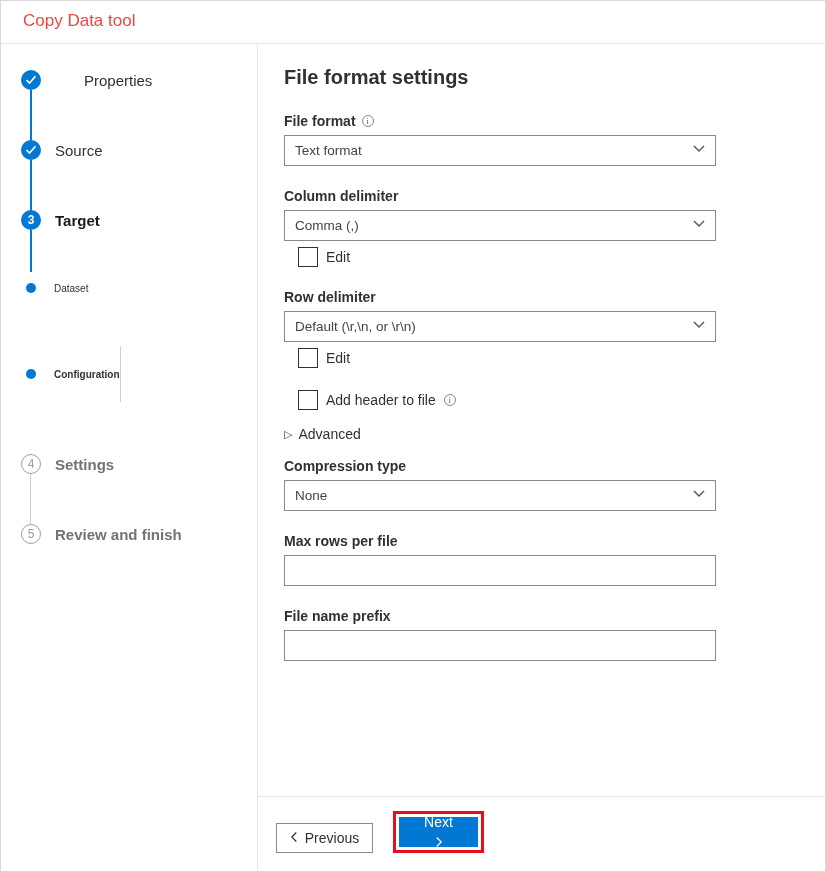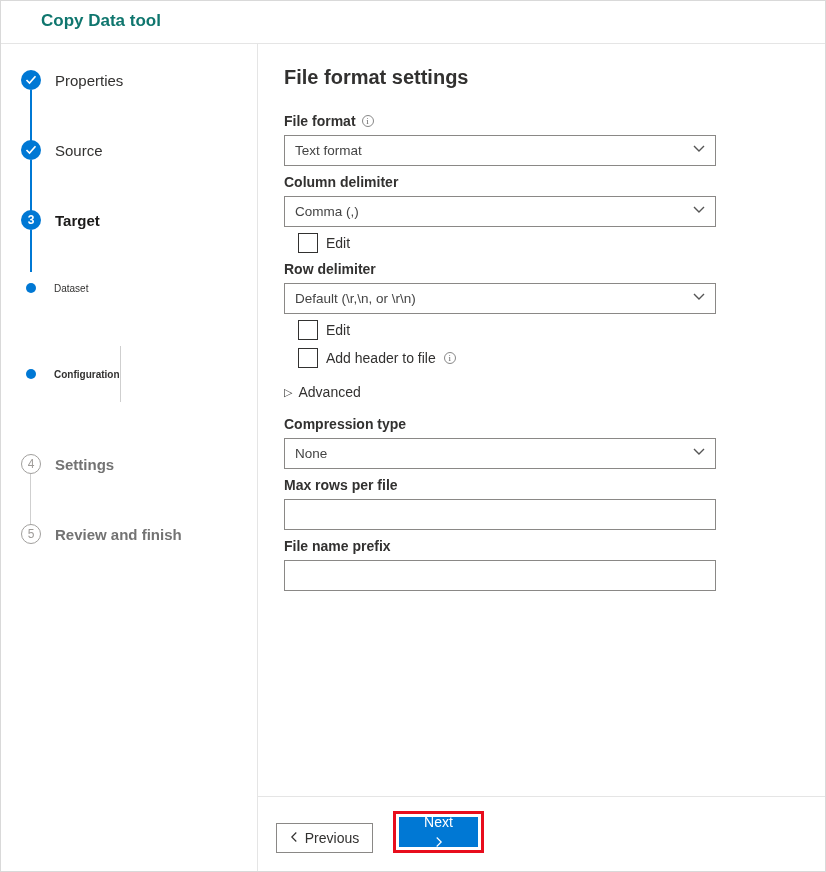--- a/index.html
+++ b/index.html
@@ -2,22 +2,22 @@
 <html><head>
 <meta charset="utf-8">
 <style>
   * { box-sizing: border-box; margin: 0; padding: 0; }
   html, body { width: 826px; height: 872px; font-family: "Segoe UI", Arial, sans-serif; color: #323130; }
   .window {
     width: 826px; height: 872px; border: 1px solid #d9d9d9; background: #fff;
     display: flex; flex-direction: column;
   }
   .titlebar {
-    padding: 10px 26px 12px 40px; border-bottom: 1px solid #e5e5e5;
-    font-size: 17px; font-weight: 700; color: #0f766e;
+    padding: 10px 26px 12px 22px; border-bottom: 1px solid #e5e5e5;
+    font-size: 17px; font-weight: 400; color: #ef4444;
   }
   .body {
     flex: 1; display: flex; min-height: 0;
   }
   .sidebar {
     width: 257px; border-right: 1px solid #e5e5e5; padding: 26px 0 0 20px; position: relative;
   }
   .steps { list-style: none; position: relative; }
   .step { display: flex; align-items: center; position: relative; }
   .step-circle {
@@ -43,21 +43,21 @@
     width: 10px; height: 10px; border-radius: 50%; background: #0078d4; margin-left: 5px; z-index: 2; position: relative;
   }
   .substep-label { margin-left: 18px; font-size: 10px; color: #323130; }
   .substep-label.active { font-weight: 700; }
 
   .main {
     flex: 1; display: flex; flex-direction: column; min-width: 0;
   }
   .content { flex: 1; padding: 22px 26px 0 26px; overflow: auto; }
   .page-title { font-size: 20px; font-weight: 600; margin-bottom: 24px; }
-  .field { margin-bottom: 8px; }
+  .field { margin-bottom: 22px; }
   .field-label { font-size: 14px; font-weight: 600; margin-bottom: 6px; display: flex; align-items: center; gap: 6px; }
   .info-icon {
     width: 12px; height: 12px; border: 1px solid #888; border-radius: 50%; display: inline-flex; align-items: center; justify-content: center;
     font-size: 9px; color: #666; font-weight: 400; font-style: normal;
     font-family: Georgia, serif;
   }
   .select {
     width: 432px; height: 31px; border: 1px solid #8a8886; display: flex; align-items: center; justify-content: space-between;
     padding: 0 10px; background: #fff; font-size: 13.5px; color: #444; cursor: pointer;
   }
@@ -91,21 +91,21 @@
 
   <div class="titlebar">
     <span>Copy Data tool</span>
   </div>
 
   <div class="body">
 
     <nav class="sidebar">
       <ul class="steps">
 
-        <li class="step" style="margin-bottom:50px;">
+        <li class="step" style="margin-bottom:50px;gap:29px;">
           <span class="step-circle done">
             <svg class="check" viewBox="0 0 16 16">
                 <path d="M2 8 l4 4 l8 -9" stroke="#fff" stroke-width="2.2" fill="none"></path>
               </svg>
           </span>
           <span class="step-label done">Properties</span>
           <span class="connector blue" style="height:52px;"></span>
         </li>
 
         <li class="step" style="margin-bottom:50px;">

